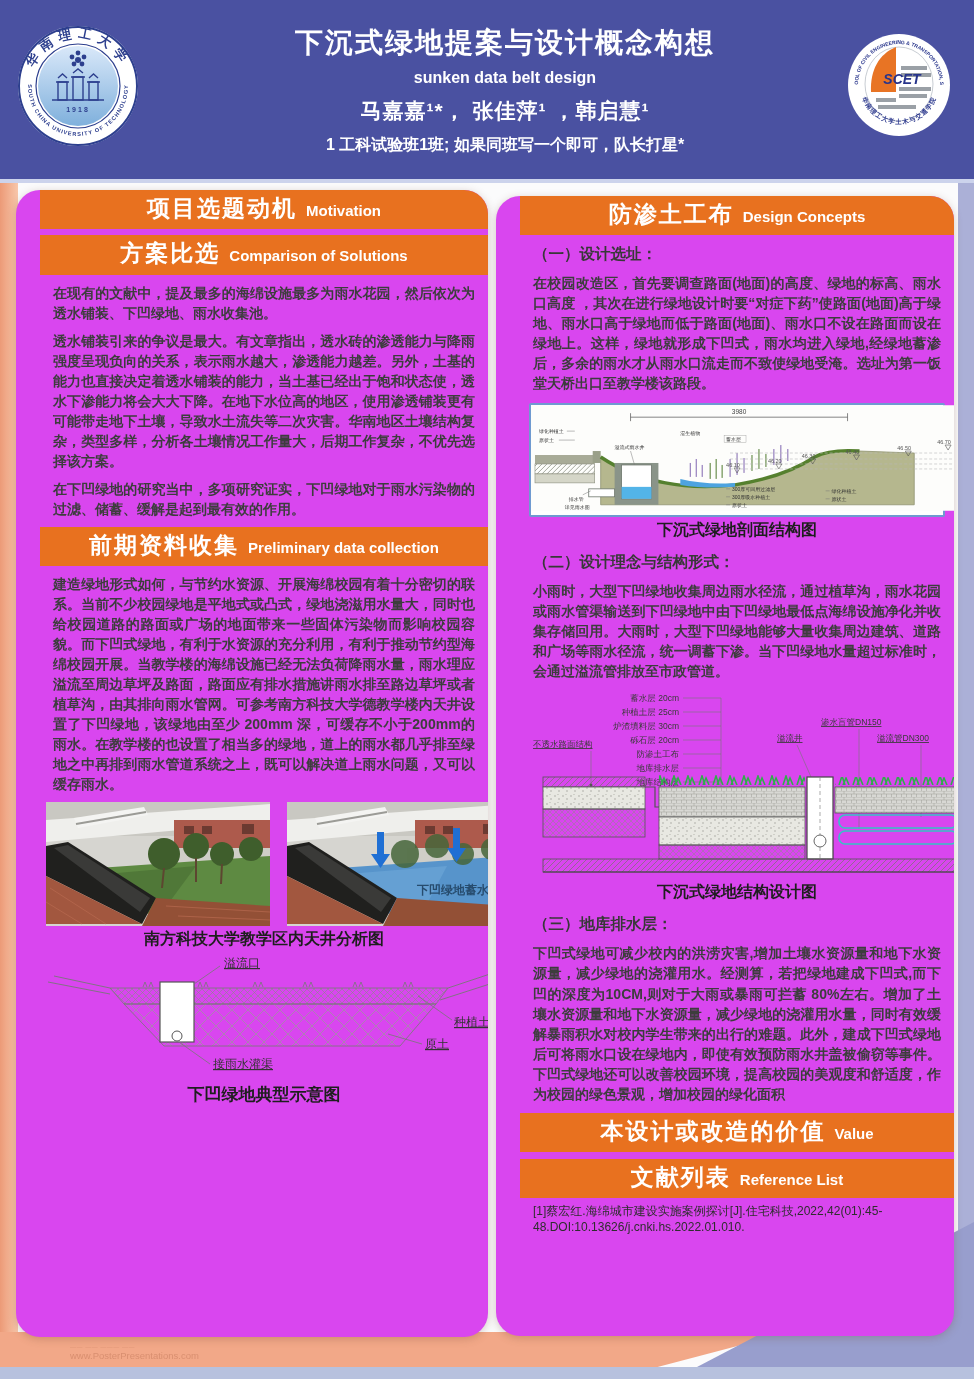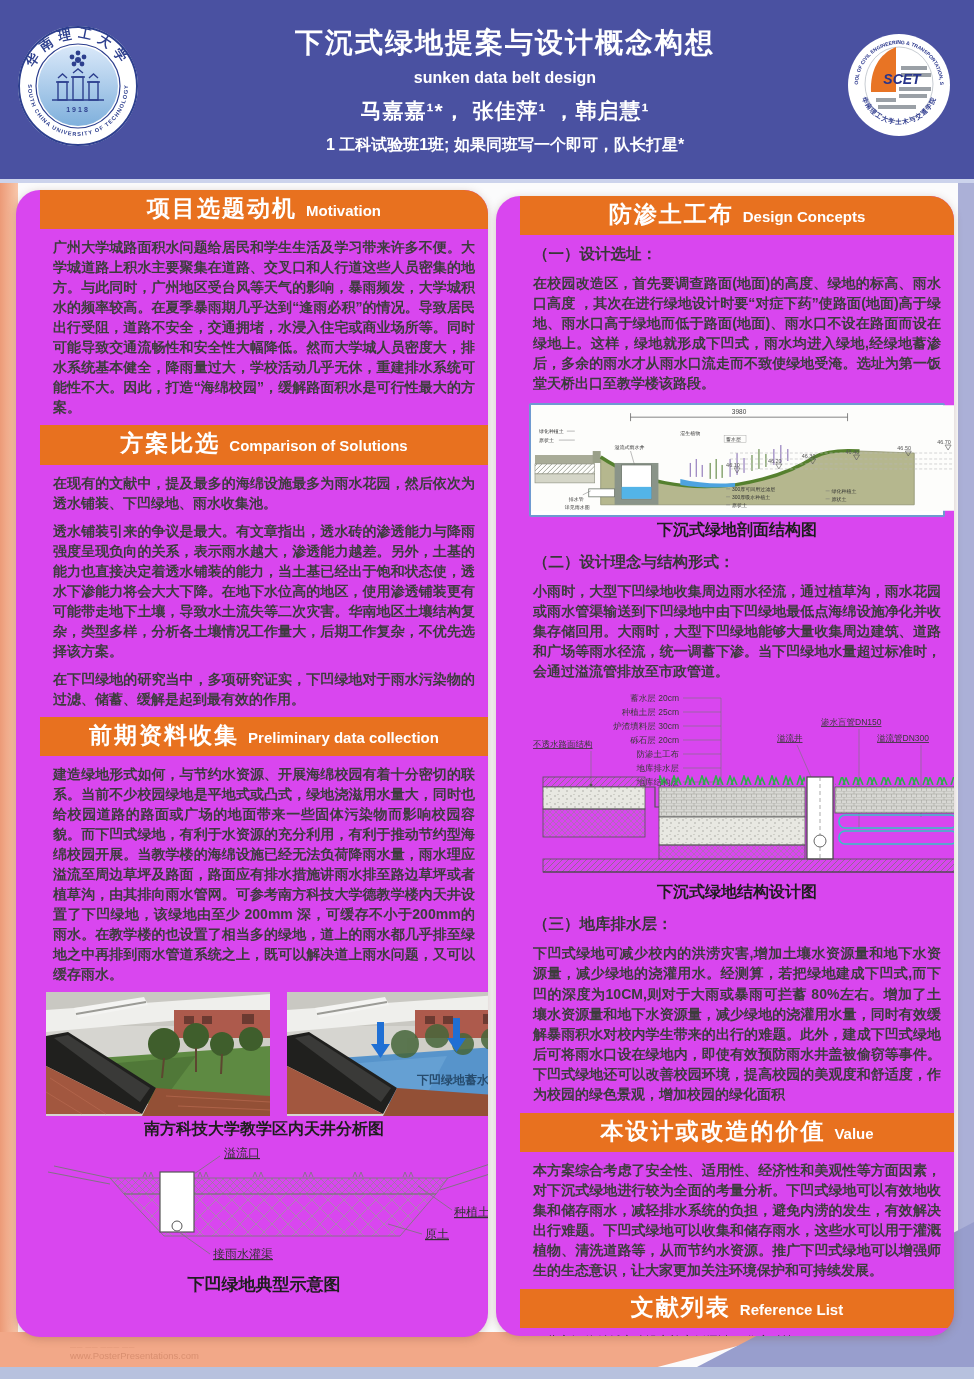--- a/index.html
+++ b/index.html
@@ -133,21 +133,20 @@
         </text>
       </svg>
     </div>
   </div>
 
   <div class="card card-left">
 
     <div class="bar">
       <span class="cn">项目选题动机</span><span class="en">Motivation</span>
     </div>
-    <p class="body-text">广州大学城路面积水问题给居民和学生生活及学习带来许多不便。大学城道路上积水主要聚集在道路、交叉口和人行道这些人员密集的地方。与此同时，广州地区受台风等天气的影响，暴雨频发，大学城积水的频率较高。在夏季暴雨期几乎达到“逢雨必积”的情况。导致居民出行受阻，道路不安全，交通拥堵，水浸入住宅或商业场所等。同时可能导致交通流畅性和安全性大幅降低。然而大学城人员密度大，排水系统基本健全，降雨量过大，学校活动几乎无休，重建排水系统可能性不大。因此，打造“海绵校园”，缓解路面积水是可行性最大的方案。</p>
 
     <div class="bar" style="margin-top:6px;">
       <span class="cn">方案比选</span><span class="en">Comparison of Solutions</span>
     </div>
     <p class="body-text">在现有的文献中，提及最多的海绵设施最多为雨水花园，然后依次为透水铺装、下凹绿地、雨水收集池。</p>
     <p class="body-text">透水铺装引来的争议是最大。有文章指出，透水砖的渗透能力与降雨强度呈现负向的关系，表示雨水越大，渗透能力越差。另外，土基的能力也直接决定着透水铺装的能力，当土基已经出于饱和状态使，透水下渗能力将会大大下降。在地下水位高的地区，使用渗透铺装更有可能带走地下土壤，导致水土流失等二次灾害。华南地区土壤结构复杂，类型多样，分析各土壤情况工作量大，后期工作复杂，不优先选择该方案。</p>
     <p class="body-text">在下凹绿地的研究当中，多项研究证实，下凹绿地对于雨水污染物的过滤、储蓄、缓解是起到最有效的作用。</p>
 
     <div class="bar" style="margin-top:6px;">
       <span class="cn">前期资料收集</span><span class="en">Preliminary data collection</span>
@@ -437,21 +436,20 @@
       </svg>
     </div>
     <div class="fig-caption">下沉式绿地结构设计图</div>
 
     <div class="sub-title">（三）地库排水层：</div>
     <p class="body-text">下凹式绿地可减少校内的洪涝灾害,增加土壤水资源量和地下水资源量，减少绿地的浇灌用水。经测算，若把绿地建成下凹式,而下凹的深度为10CM,则对于大雨或暴雨可拦蓄 80%左右。增加了土壤水资源量和地下水资源量，减少绿地的浇灌用水量，同时有效缓解暴雨积水对校内学生带来的出行的难题。此外，建成下凹式绿地后可将雨水口设在绿地内，即使有效预防雨水井盖被偷窃等事件。下凹式绿地还可以改善校园环境，提高校园的美观度和舒适度，作为校园的绿色景观，增加校园的绿化面积</p>
 
     <div class="bar" style="margin-top:7px;">
       <span class="cn">本设计或改造的价值</span><span class="en">Value</span>
     </div>
-    <p class="body-text">本方案综合考虑了安全性、适用性、经济性和美观性等方面因素，对下沉式绿地进行较为全面的考量分析。下凹式绿地可以有效地收集和储存雨水，减轻排水系统的负担，避免内涝的发生，有效解决出行难题。下凹式绿地可以收集和储存雨水，这些水可以用于灌溉植物、清洗道路等，从而节约水资源。推广下凹式绿地可以增强师生的生态意识，让大家更加关注环境保护和可持续发展。</p>
 
     <div class="bar" style="margin-top:7px;">
       <span class="cn">文献列表</span><span class="en">Reference List</span>
     </div>
     <div class="refs">
       <div class="ref-item">[1]蔡宏红.海绵城市建设实施案例探讨[J].住宅科技,2022,42(01):45-48.DOI:10.13626/j.cnki.hs.2022.01.010.</div>
 
     </div>
   </div>
 

